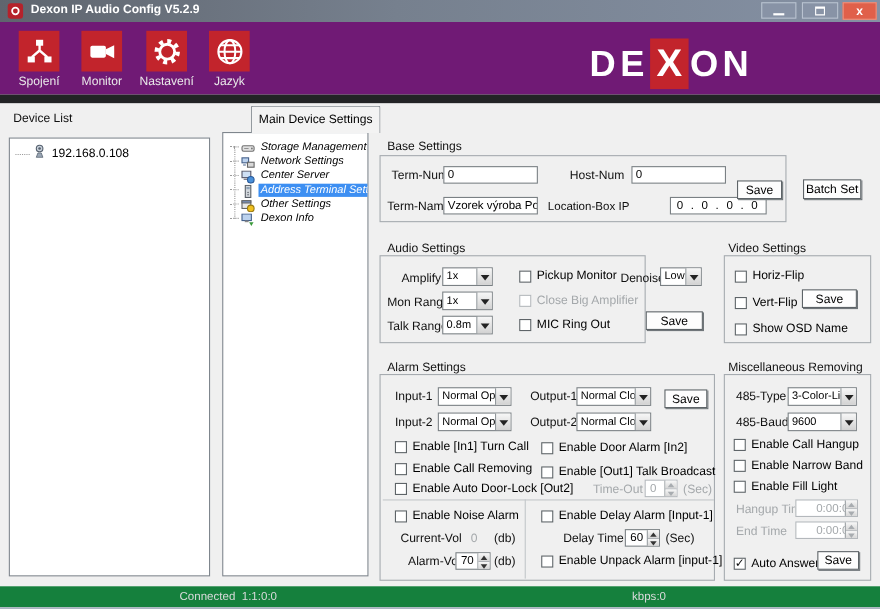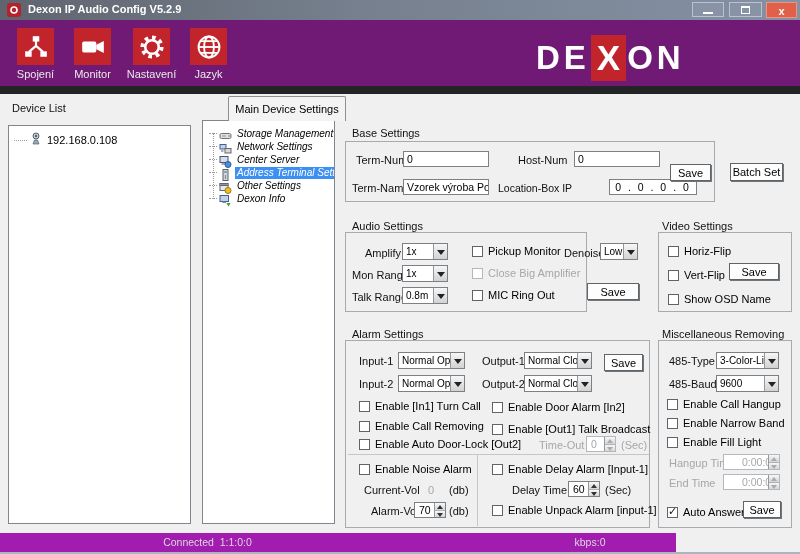--- a/index.html
+++ b/index.html
@@ -84,21 +84,21 @@
   .cb .box { width:11px; height:11px; background:#fff; border:1px solid #5e6468; position:relative; flex:none; }
   .cb .cbl { font-size:11px; margin-left:5px; white-space:nowrap; }
   .cb.checked .box::after { content:'\2713'; position:absolute; left:0px; top:-3px; font-size:11px; font-weight:bold; color:#111; }
   .cb.disabled .box { border-color:#b4b8bc; }
   .cb.disabled .cbl { color:#a4a8ab; }
 
   .hdiv { position:absolute; border-top:1px solid #c3c7ca; }
   .vdiv { position:absolute; border-left:1px solid #c3c7ca; }
 
   
-  .statusbar { position:absolute; left:0; top:533px; width:676px; height:19px; background:#a21caf; }
+  .statusbar { position:absolute; left:0; top:533px; width:800px; height:19px; background:#15803d; }
   .st-txt { position:absolute; top:3px; font-size:10.5px; color:#d9dadb; white-space:pre; }
   .st-conn { left:125px; width:165px; text-align:center; }
   .st-kbps { left:545px; width:90px; text-align:center; }
   .bottom-frame { position:absolute; left:0; top:552px; width:800px; height:2px; background:#a9b3c1; }
 </style>
 </head>
 <body>
 
 <div class="window">
 

